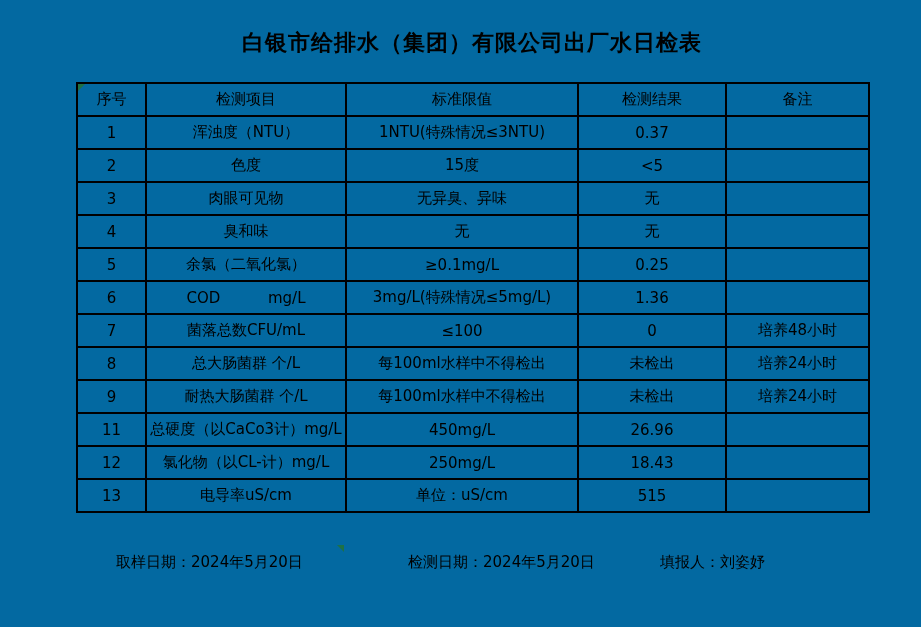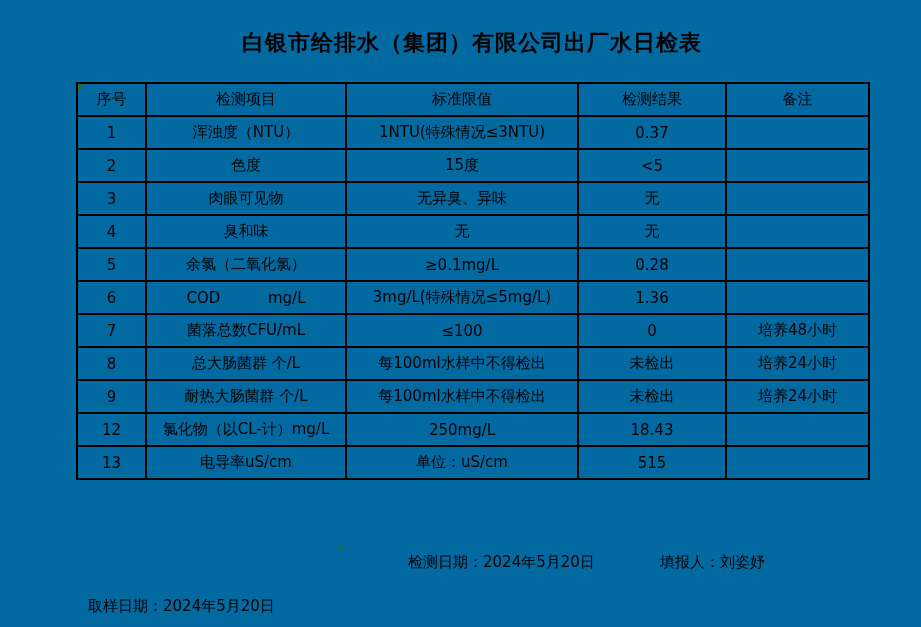--- a/index.html
+++ b/index.html
@@ -58,21 +58,21 @@
     width:0;height:0;
     border-top:7px solid #1e7145;
     border-left:7px solid transparent;
   }
   .footer-item{
     position:absolute;
     top:553px;
     font-size:15px;
     white-space:nowrap;
   }
-  .footer-sample{left:88px;margin-top:44px;}
+  .footer-sample{left:116px;}
   .footer-test{left:408px;}
   .footer-reporter{left:660px;}
 </style>
 </head>
 <body>
 
 <div class="page">
 
   <div class="title">白银市给排水（集团）有限公司出厂水日检表</div>
 
@@ -120,21 +120,21 @@
             <td>4</td>
             <td>臭和味</td>
             <td>无</td>
             <td>无</td>
             <td></td>
           </tr>
           <tr>
             <td>5</td>
             <td>余氯（二氧化氯）</td>
             <td>≥0.1mg/L</td>
-            <td>0.28</td>
+            <td>0.25</td>
             <td></td>
           </tr>
           <tr>
             <td>6</td>
             <td>COD          mg/L</td>
             <td>3mg/L(特殊情况≤5mg/L)</td>
             <td>1.36</td>
             <td></td>
           </tr>
           <tr>
@@ -152,20 +152,27 @@
             <td>培养24小时</td>
           </tr>
           <tr>
             <td>9</td>
             <td>耐热大肠菌群 个/L</td>
             <td>每100ml水样中不得检出</td>
             <td>未检出</td>
             <td>培养24小时</td>
           </tr>
           <tr>
+            <td>11</td>
+            <td>总硬度（以CaCo3计）mg/L</td>
+            <td>450mg/L</td>
+            <td>26.96</td>
+            <td></td>
+          </tr>
+          <tr>
             <td>12</td>
             <td>氯化物（以CL-计）mg/L</td>
             <td>250mg/L</td>
             <td>18.43</td>
             <td></td>
           </tr>
           <tr>
             <td>13</td>
             <td>电导率uS/cm</td>
             <td>单位：uS/cm</td>

